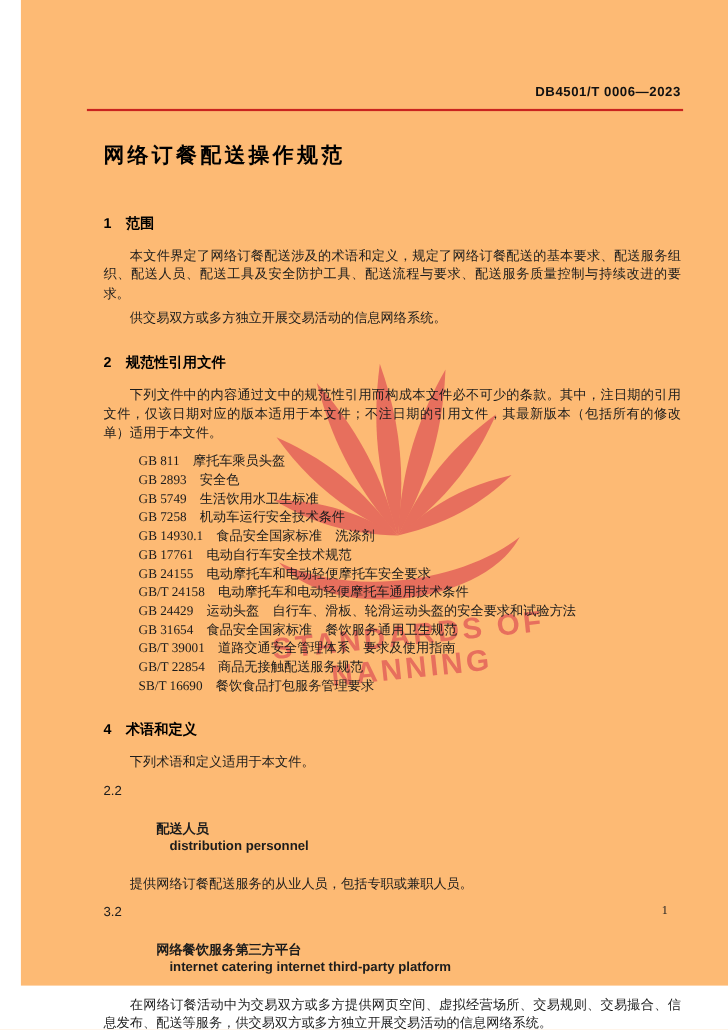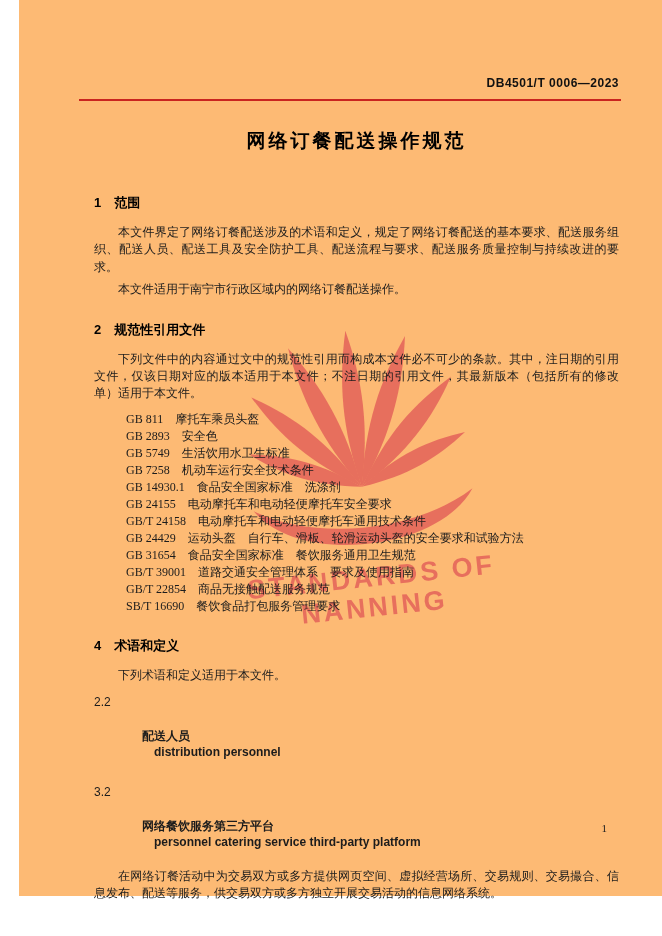--- a/index.html
+++ b/index.html
@@ -37,21 +37,21 @@
     height: 2px;
     background: #c9241f;
   }
   .content {
     position: relative;
     padding: 128px 62px 0 75px;
     z-index: 2;
   }
   .doc-title {
     margin: 0 0 40px 0;
-    text-align: center;
+    text-align: left;
     font-family: "Liberation Sans", sans-serif;
     font-size: 19px;
     font-weight: bold;
     letter-spacing: 3px;
     color: #000;
   }
   .sec-heading {
     font-family: "Liberation Sans", sans-serif;
     font-size: 13px;
     font-weight: bold;
@@ -144,56 +144,58 @@
       <text x="192" y="322" text-anchor="middle" font-family="Liberation Sans, sans-serif" font-size="27" font-weight="bold" letter-spacing="3">NANNING</text>
     </g>
   </svg>
 
   <div class="content">
 
     <h1 class="doc-title">网络订餐配送操作规范</h1>
 
     <h2 class="sec-heading">1　范围</h2>
     <p class="body-para">本文件界定了网络订餐配送涉及的术语和定义，规定了网络订餐配送的基本要求、配送服务组织、配送人员、配送工具及安全防护工具、配送流程与要求、配送服务质量控制与持续改进的要求。</p>
-    <p class="body-para">本文件适用于南宁市行政区域内的网络订餐配送操作。</p>
+    <p class="body-para">供交易双方或多方独立开展交易活动的信息网络系统。</p>
 
     <h2 class="sec-heading">2　规范性引用文件</h2>
     <p class="body-para">下列文件中的内容通过文中的规范性引用而构成本文件必不可少的条款。其中，注日期的引用文件，仅该日期对应的版本适用于本文件；不注日期的引用文件，其最新版本（包括所有的修改单）适用于本文件。</p>
 
     <div class="ref-list">
       <div class="ref-item">GB 811　摩托车乘员头盔</div>
       <div class="ref-item">GB 2893　安全色</div>
       <div class="ref-item">GB 5749　生活饮用水卫生标准</div>
       <div class="ref-item">GB 7258　机动车运行安全技术条件</div>
       <div class="ref-item">GB 14930.1　食品安全国家标准　洗涤剂</div>
+      <div class="ref-item">GB 17761　电动自行车安全技术规范</div>
       <div class="ref-item">GB 24155　电动摩托车和电动轻便摩托车安全要求</div>
       <div class="ref-item">GB/T 24158　电动摩托车和电动轻便摩托车通用技术条件</div>
       <div class="ref-item">GB 24429　运动头盔　自行车、滑板、轮滑运动头盔的安全要求和试验方法</div>
       <div class="ref-item">GB 31654　食品安全国家标准　餐饮服务通用卫生规范</div>
       <div class="ref-item">GB/T 39001　道路交通安全管理体系　要求及使用指南</div>
       <div class="ref-item">GB/T 22854　商品无接触配送服务规范</div>
       <div class="ref-item">SB/T 16690　餐饮食品打包服务管理要求</div>
     </div>
 
     <h2 class="sec-heading">4　术语和定义</h2>
     <p class="body-para">下列术语和定义适用于本文件。</p>
 
     <div class="term-entry">
       <div class="term-number">2.2</div>
       <div class="term-line">
         <span class="term-zh">配送人员</span>
         <span class="term-en">distribution personnel</span>
       </div>
+      <p class="term-def">提供网络订餐配送服务的从业人员，包括专职或兼职人员。</p>
     </div>
 
     <div class="term-entry">
       <div class="term-number">3.2</div>
       <div class="term-line">
         <span class="term-zh">网络餐饮服务第三方平台</span>
-        <span class="term-en">personnel catering service third-party platform</span>
+        <span class="term-en">internet catering internet third-party platform</span>
       </div>
       <p class="term-def">在网络订餐活动中为交易双方或多方提供网页空间、虚拟经营场所、交易规则、交易撮合、信息发布、配送等服务，供交易双方或多方独立开展交易活动的信息网络系统。</p>
     </div>
 
   </div>
 
   <div class="page-number">1</div>
 
 </div>
 

